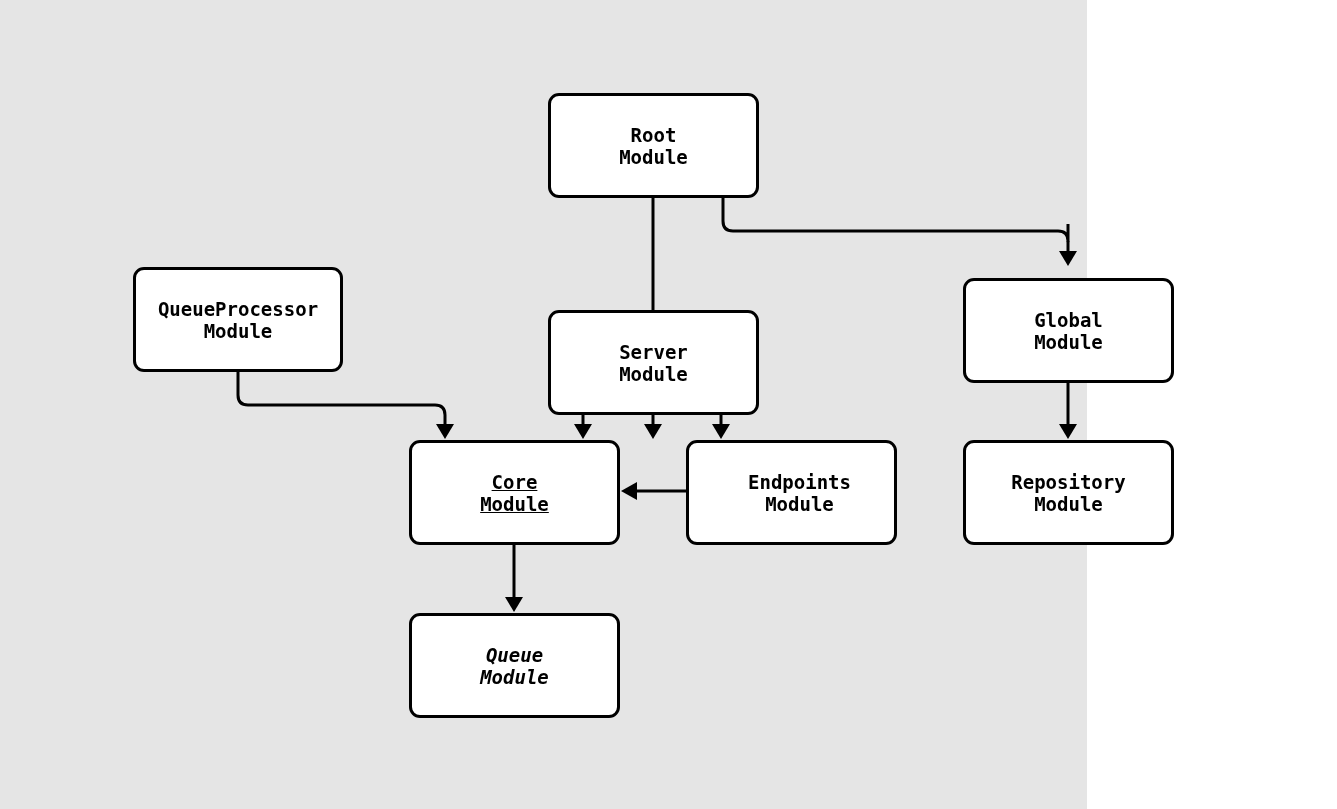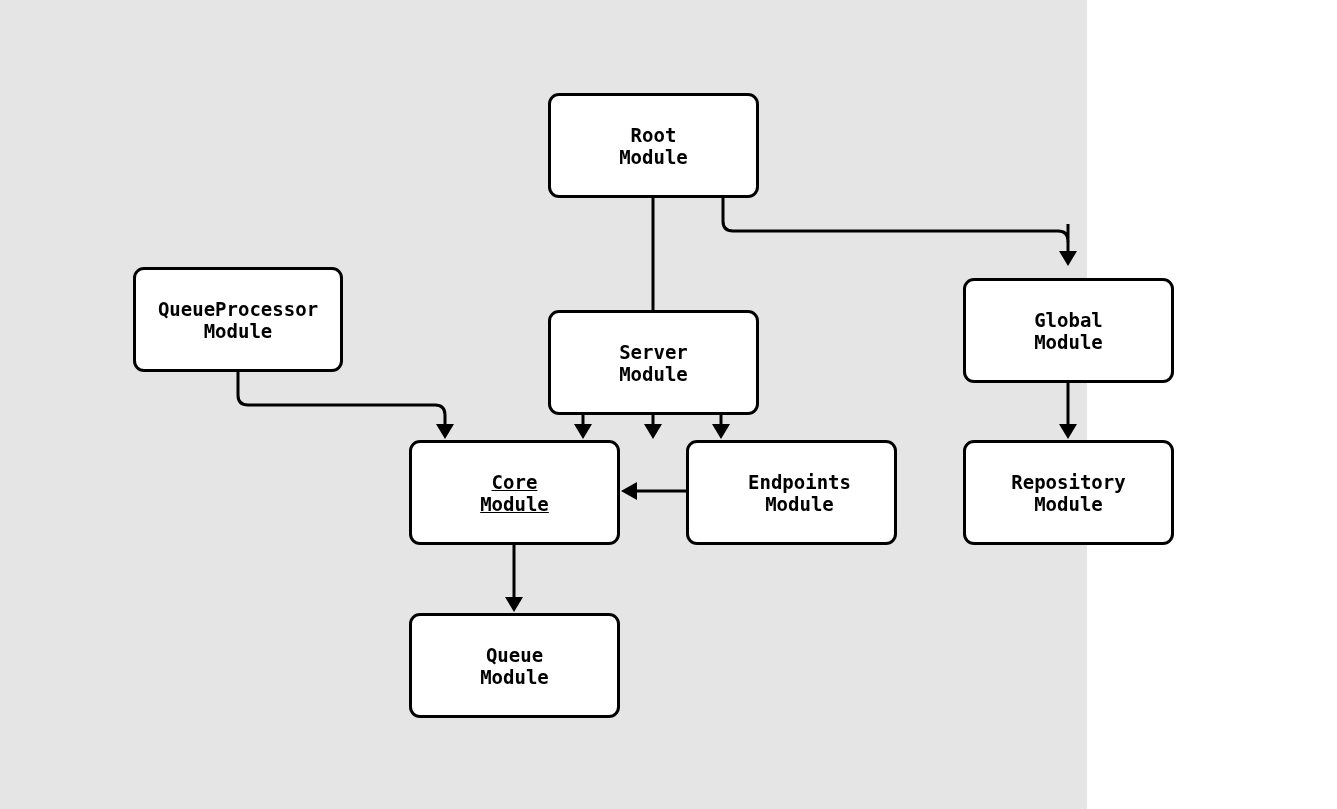--- a/index.html
+++ b/index.html
@@ -116,18 +116,18 @@
   <div class="node" style="left:686px; top:440px; width:211px; height:105px;padding-left:16px;">
     <span class="node-label">Endpoints</span>
     <span class="node-label">Module</span>
   </div>
 
   <div class="node" style="left:963px; top:440px; width:211px; height:105px;">
     <span class="node-label">Repository</span>
     <span class="node-label">Module</span>
   </div>
 
-  <div class="node" style="left:409px; top:613px; width:211px; height:105px;">
+  <div class="node" style="left:409px; top:613px; width:211px; height:105px;font-style:italic;">
     <span class="node-label">Queue</span>
     <span class="node-label">Module</span>
   </div>
 
 </div>
 
 </body></html>

